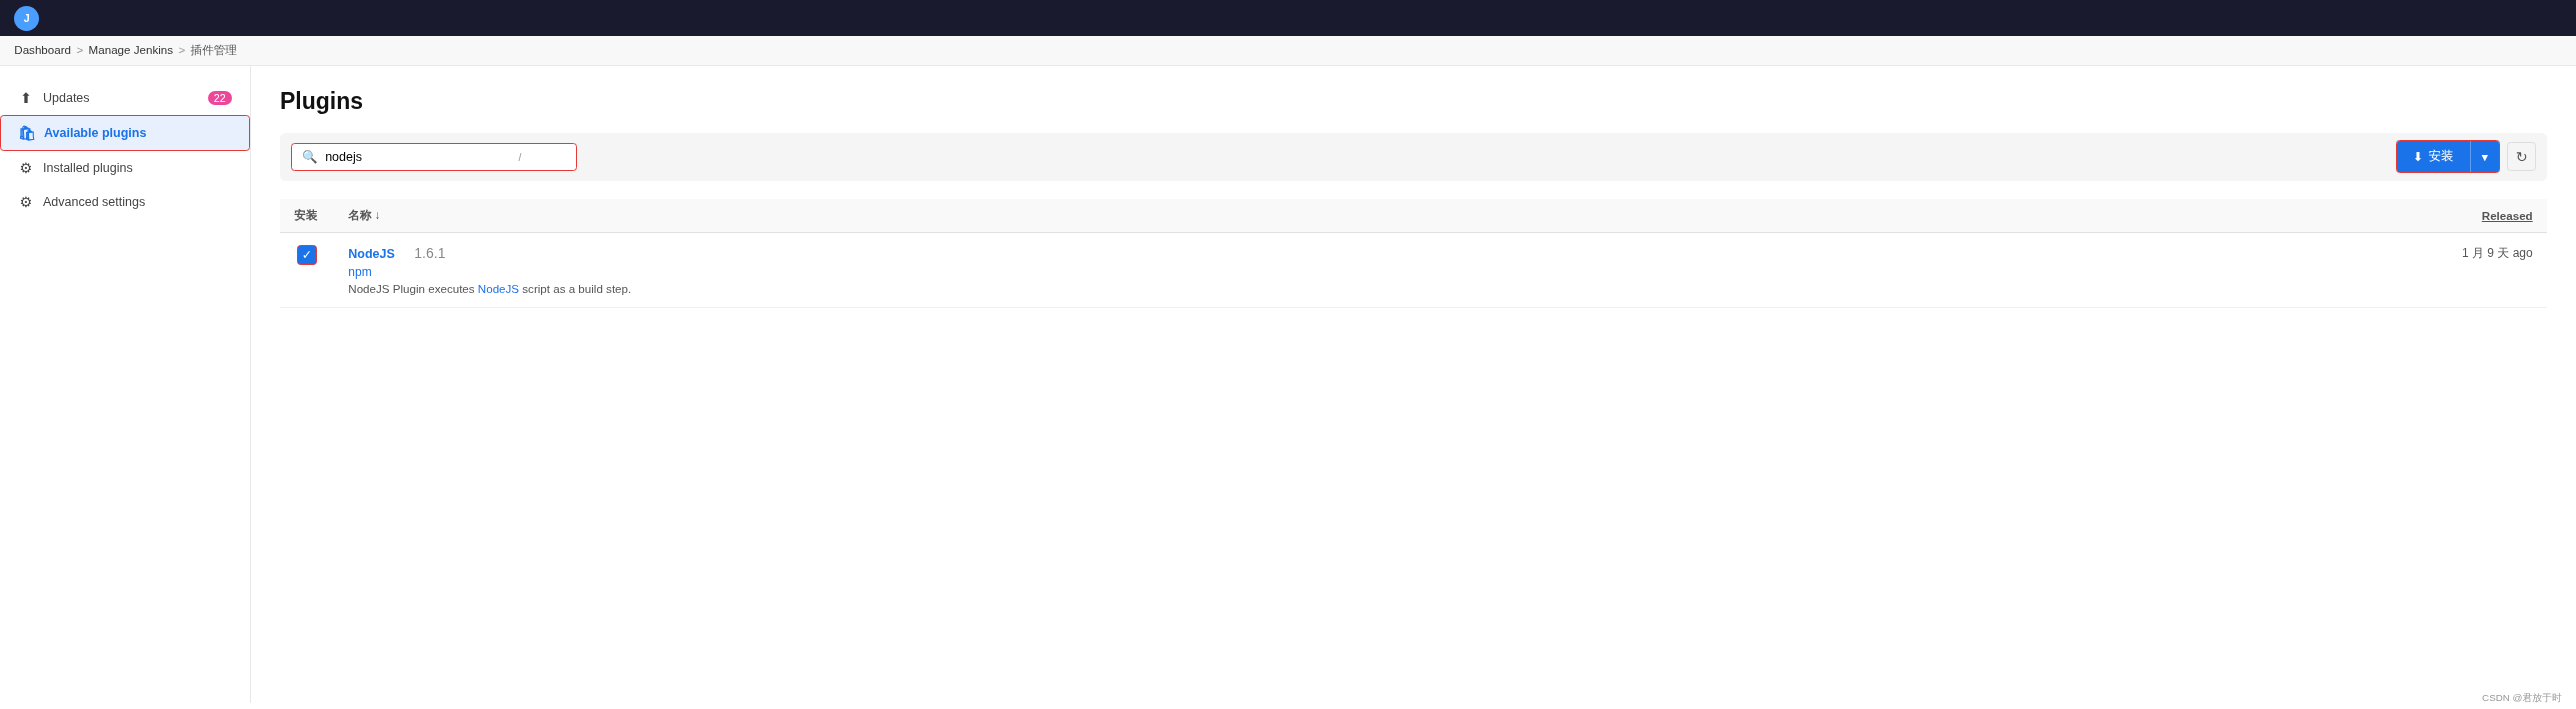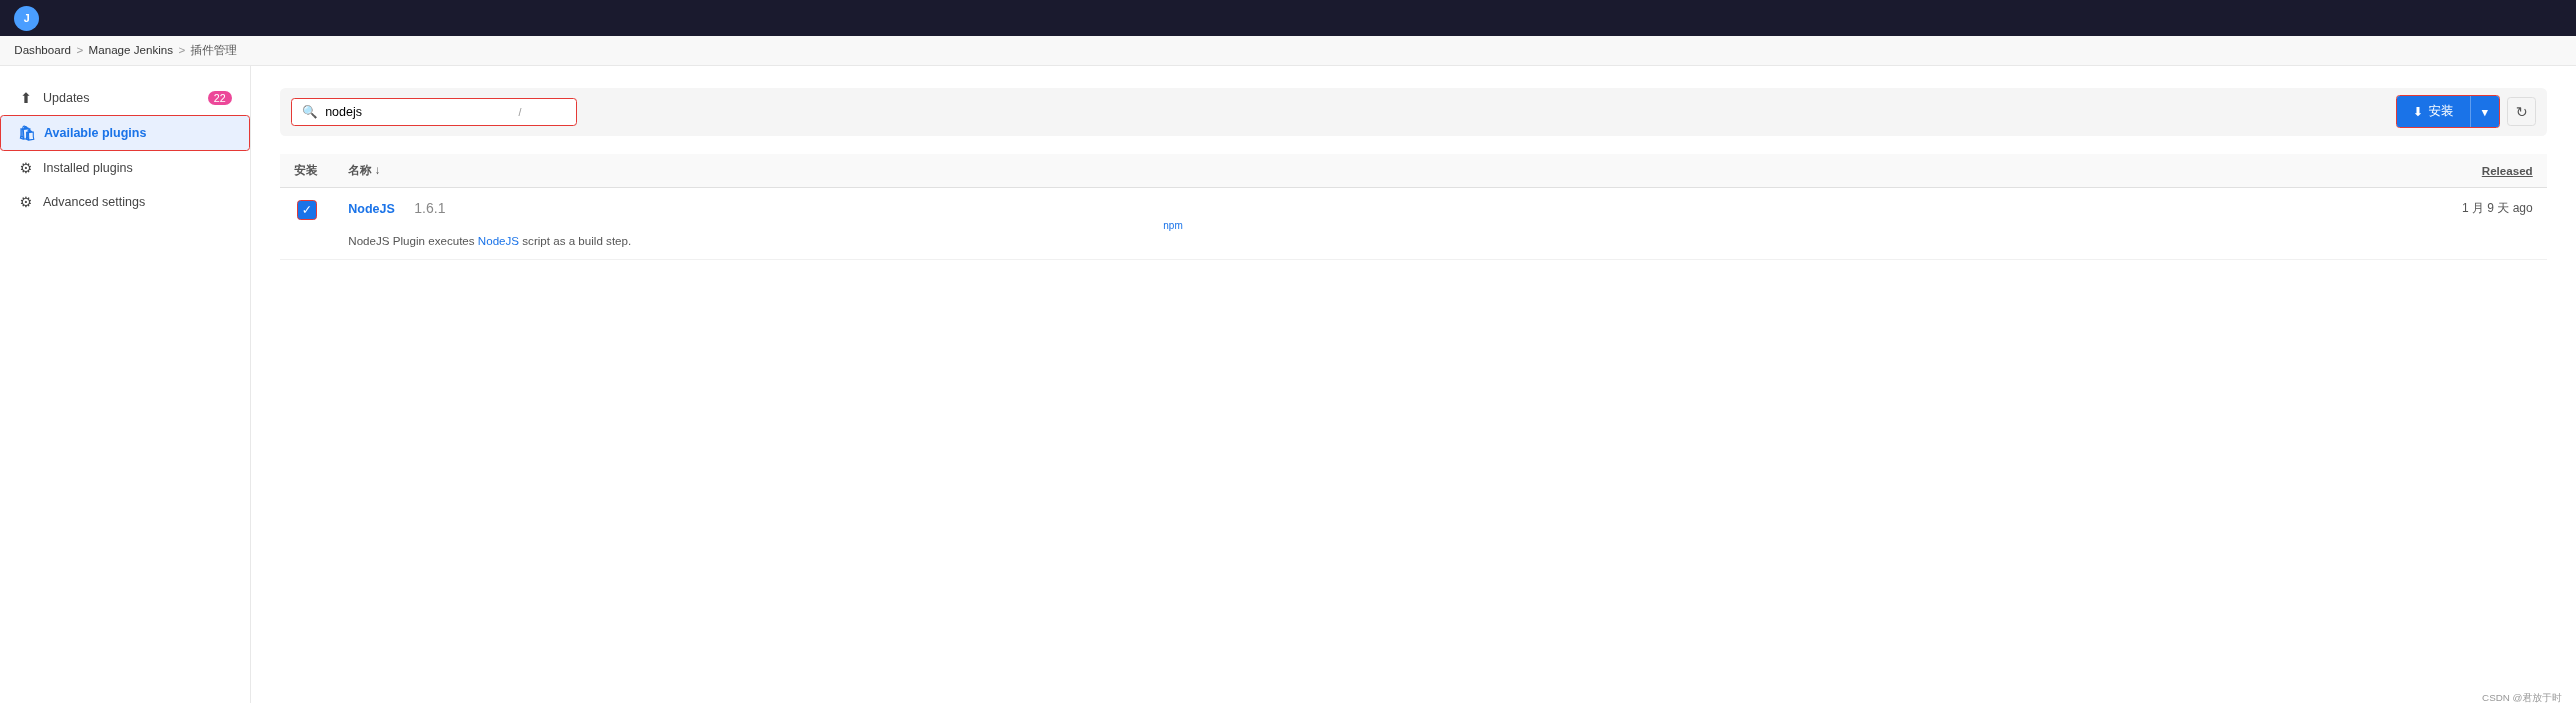--- a/index.html
+++ b/index.html
@@ -205,21 +205,21 @@
     .checkbox-box {
       width: 19.7px; height: 19.7px;
       border: 1.8px solid #e53935;
       border-radius: 3.6px;
       background: #1a73e8;
       display: flex; align-items: center; justify-content: center;
       color: #fff; font-size: 12.5px;
     }
     .plugin-name-link { color: #1a73e8; font-weight: 600; text-decoration: none; }
     .plugin-version { color: #888; font-size: 14px; margin-left: 16px; }
-    .plugin-tag { color: #1a73e8; font-size: 10px; margin-top: 3.6px; display: block; text-align: center; }
+    .plugin-tag { color: #1a73e8; font-size: 12px; margin-top: 3.6px; display: block; }
     .plugin-desc { color: #555; font-size: 11.6px; margin-top: 3px; }
     .plugin-desc .nodejs-link { color: #1a73e8; font-weight: 500; text-decoration: none; }
     .released-cell { text-align: right; color: #555; font-size: 12px; white-space: nowrap; }
 
     
     .footer {
       position: fixed;
       bottom: 4px;
       right: 14.3px;
       font-size: 9.8px;
@@ -272,20 +272,21 @@
 
       <div class="sidebar-item">
         <span class="icon">⚙</span>
         <span>Advanced settings</span>
       </div>
 
     </div>
 
     <div class="content">
 
+      <h1 class="page-title">Plugins</h1>
 
       <div class="search-row">
         <div class="search-input-wrap">
           <span class="search-icon">🔍</span>
           <input class="search-input" type="text" value="nodejs" placeholder="nodejs" style="">
           <span class="search-shortcut">/</span>
         </div>
 
         <div class="search-row-right">
           <div class="install-btn-group">

